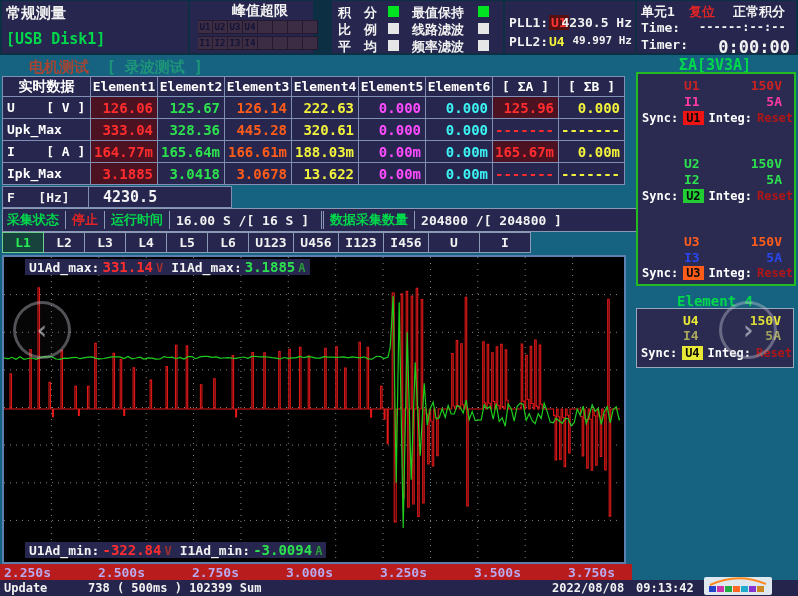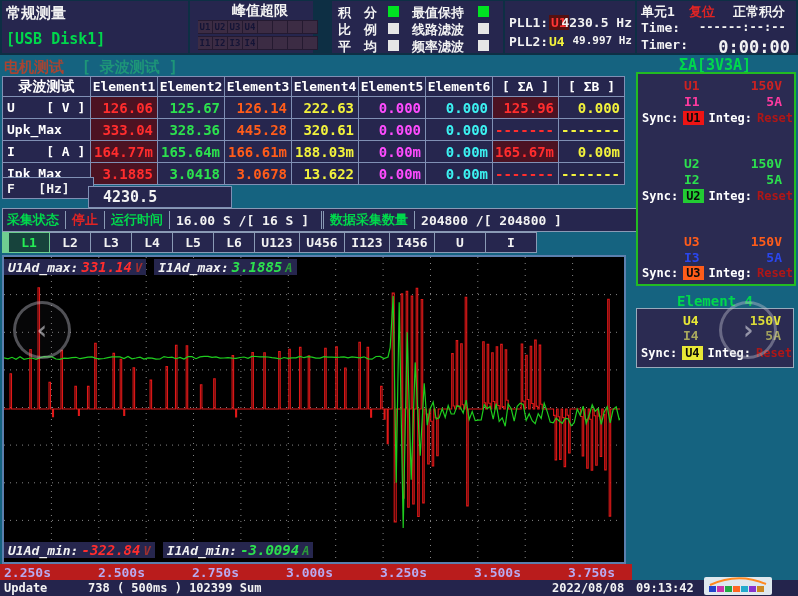--- a/index.html
+++ b/index.html
@@ -33,27 +33,27 @@
   .fbox{background:#26264e;border:1px solid #8090b4;display:flex;align-items:center;font-weight:bold;}
   
   #status{left:2px;top:208px;width:634px;height:22px;background:#26264e;border:1px solid #8a9ab5;
     display:flex;align-items:center;font-weight:bold;font-size:13px;white-space:nowrap;}
   .ssep{width:0;height:18px;border-left:1px solid #8a9ab5;margin:0 6px;}
   .ssep.dbl{border-left:3px double #8a9ab5;}
   
   #tabs{left:2px;top:232px;display:flex;height:21px;}
   .tab{background:#26264e;border:1px solid #8a9ab5;border-left:none;color:#f2f2f2;font-weight:bold;
     font-size:13px;display:flex;align-items:center;justify-content:center;}
-  .tab:first-child{border-left:7px solid #0ea5e9;}
+  .tab:first-child{border-left:1px solid #0ea5e9;}
   .tab.sel{background:#17433c;color:#26ee55;border-color:#6fce91;}
   .tw1{width:40px}.tw2{width:44px}.tw3{width:50px}
   
   #wframe{left:2px;top:255px;width:620px;height:305px;background:#000;border:2px solid #5b7fae;}
   #wsvg{position:absolute;left:0;top:0;}
-  .wlabels{position:absolute;left:0;display:flex;gap:8px;z-index:6;font-style:italic;}
+  .wlabels{position:absolute;left:21px;display:flex;gap:0;z-index:6;}
   .wchip{background:#26264e;padding:0 4px;display:inline-flex;align-items:baseline;gap:3px;
     font-weight:bold;font-size:13px;white-space:nowrap;}
   .wval{font-size:14px;}
   .dimv{color:#a03030;font-size:12px;}
   .dima{color:#2a9a3a;font-size:12px;}
   .vred{color:#ff2d2d}.vgrn{color:#2ce04e}
   #xstrip{left:0;top:564px;width:632px;height:16px;background:#b91c1c;}
   .xtick{position:absolute;top:1px;font-size:13px;font-weight:bold;color:#b8aaf0;}
   
   .navcirc{position:absolute;width:52px;height:52px;border:3px solid rgba(205,205,215,.38);border-radius:50%;
@@ -148,26 +148,26 @@
       <span class="tl red" style="left:52px;top:2px;font-size:13px;">复位</span>
       <span class="tl" style="left:96px;top:2px;font-size:13px;">正常积分</span>
       <span class="tl" style="left:4px;top:19px;font-size:13px;">Time:</span>
       <span class="tl" style="left:62px;top:19px;font-size:12px;">------:--:--</span>
       <span class="tl" style="left:4px;top:36px;font-size:13px;">Timer:</span>
       <span class="tl" style="right:6px;top:36px;font-size:17px;">0:00:00</span>
     </div>
   </div>
 
   <div class="abs" style="left:4px;top:57px;">
-    <span class="subt" style="color:#a84432;">电机测试</span>
+    <span class="subt" style="color:#a84432;margin-left:25px;">电机测试</span>
     <span class="subt" style="color:#1e9678;margin-left:8px;">[ 录波测试 ]</span>
   </div>
 
   <div id="rt-table" class="abs">
-    <div class="cell hcell grn" style="font-size:14px;">录波测试</div>
+    <div class="cell hcell grn" style="font-size:14px;">实时数据</div>
     <div class="cell hcell">Element1</div>
     <div class="cell hcell">Element2</div>
     <div class="cell hcell">Element3</div>
     <div class="cell hcell">Element4</div>
     <div class="cell hcell">Element5</div>
     <div class="cell hcell">Element6</div>
     <div class="cell hcell">[ ΣA ]</div>
     <div class="cell hcell">[ ΣB ]</div>
 
     <div class="cell lcell">U    [ V ]</div>
@@ -204,21 +204,21 @@
     <div class="cell vcell ve1 alert">3.1885</div>
     <div class="cell vcell ve2">3.0418</div>
     <div class="cell vcell ve3">3.0678</div>
     <div class="cell vcell ve4">13.622</div>
     <div class="cell vcell ve5">0.00m</div>
     <div class="cell vcell ve6">0.00m</div>
     <div class="cell vcell vsa">-------</div>
     <div class="cell vcell vsb">-------</div>
   </div>
 
-  <div class="abs fbox" style="left:2px;top:177px;width:86px;height:20px;font-size:13px;padding-left:4px;white-space:pre;">F   [Hz]</div>
+  <div class="abs fbox" style="left:2px;top:186px;width:86px;height:20px;font-size:13px;padding-left:4px;white-space:pre;">F   [Hz]</div>
   <div class="abs fbox" style="left:88px;top:186px;width:128px;height:20px;font-size:15px;padding-left:14px;">4230.5</div>
 
   <div id="status" class="abs">
     <span class="grn" style="margin-left:4px;">采集状态</span>
     <span class="ssep"></span>
     <span class="red">停止</span>
     <span class="ssep"></span>
     <span class="grn">运行时间</span>
     <span class="ssep"></span>
     <span>16.00 S /[ 16 S ]</span>

